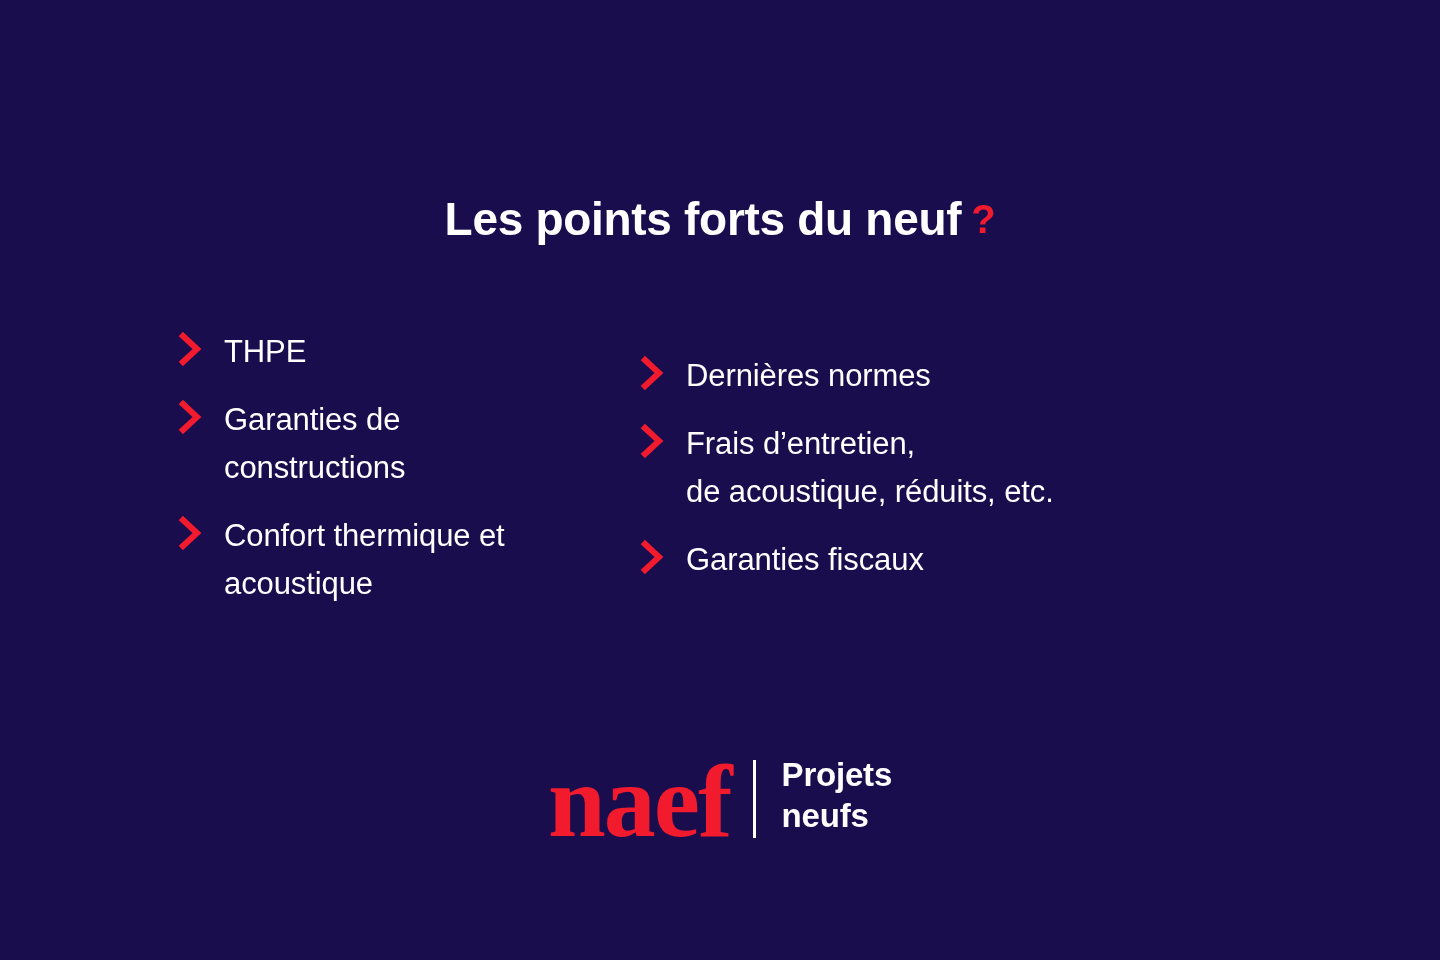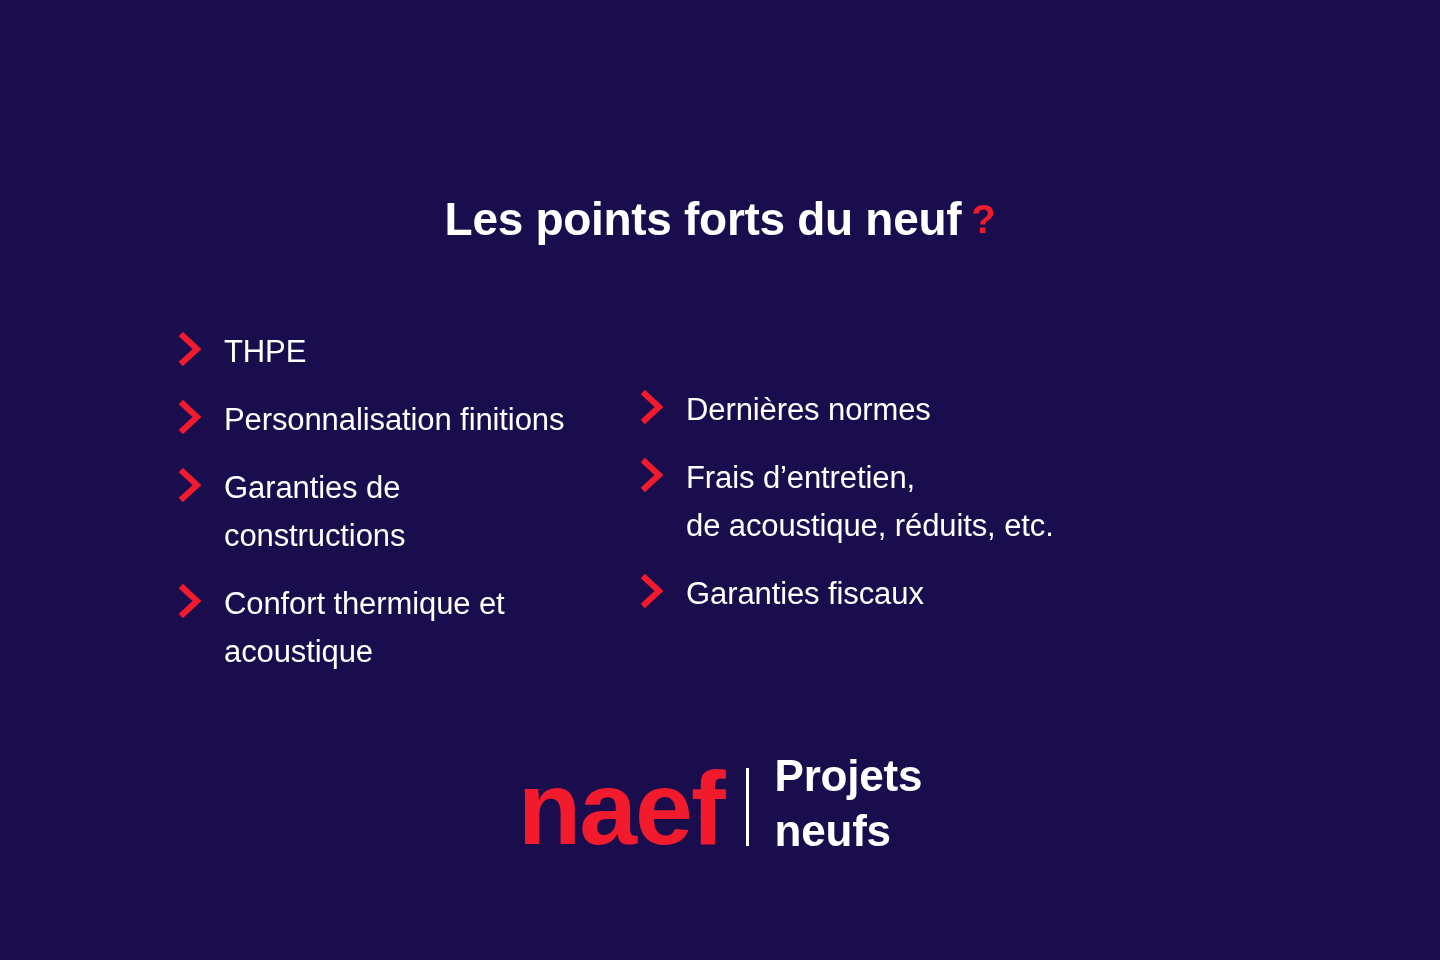--- a/index.html
+++ b/index.html
@@ -84,39 +84,39 @@
     position: absolute;
     left: 0;
     top: 748px;
     width: 1440px;
     display: flex;
     justify-content: center;
     align-items: center;
   }
   .logo-word {
     color: #f21b2e;
-    font-family: Liberation Sans, sans-serif;
+    font-family: Liberation Serif, serif;
     font-size: 104px;
     font-weight: bold;
     line-height: 0.9;
     letter-spacing: -2px;
     position: relative;
     top: 6px;
   }
   .logo-sep {
     width: 3px;
     height: 78px;
     background: #ffffff;
     margin: 0 26px 0 22px;
     position: relative;
     top: 4px;
   }
   .logo-sub {
     color: #ffffff;
-    font-size: 44px;
+    font-size: 33px;
     font-weight: bold;
     line-height: 1.25;
     letter-spacing: -0.2px;
     white-space: pre-line;
   }
 </style>
 </head>
 <body>
 
 <div class="slide">
@@ -131,28 +131,20 @@
 
       <div class="bullet">
         <span class="chev">
           <svg width="26" height="34" viewBox="0 0 26 34">
               <path d="M5 4 L19 17 L5 30" fill="none" stroke="#f21b2e" stroke-width="6" stroke-linecap="square" stroke-linejoin="miter"></path>
             </svg>
         </span>
         <span class="bullet-text">THPE</span>
       </div>
 
-      <div class="bullet">
-        <span class="chev">
-          <svg width="26" height="34" viewBox="0 0 26 34">
-              <path d="M5 4 L19 17 L5 30" fill="none" stroke="#f21b2e" stroke-width="6" stroke-linecap="square" stroke-linejoin="miter"></path>
-            </svg>
-        </span>
-        <span class="bullet-text">Personnalisation finitions</span>
-      </div>
 
       <div class="bullet">
         <span class="chev">
           <svg width="26" height="34" viewBox="0 0 26 34">
               <path d="M5 4 L19 17 L5 30" fill="none" stroke="#f21b2e" stroke-width="6" stroke-linecap="square" stroke-linejoin="miter"></path>
             </svg>
         </span>
         <span class="bullet-text">Garanties de constructions</span>
       </div>
 

